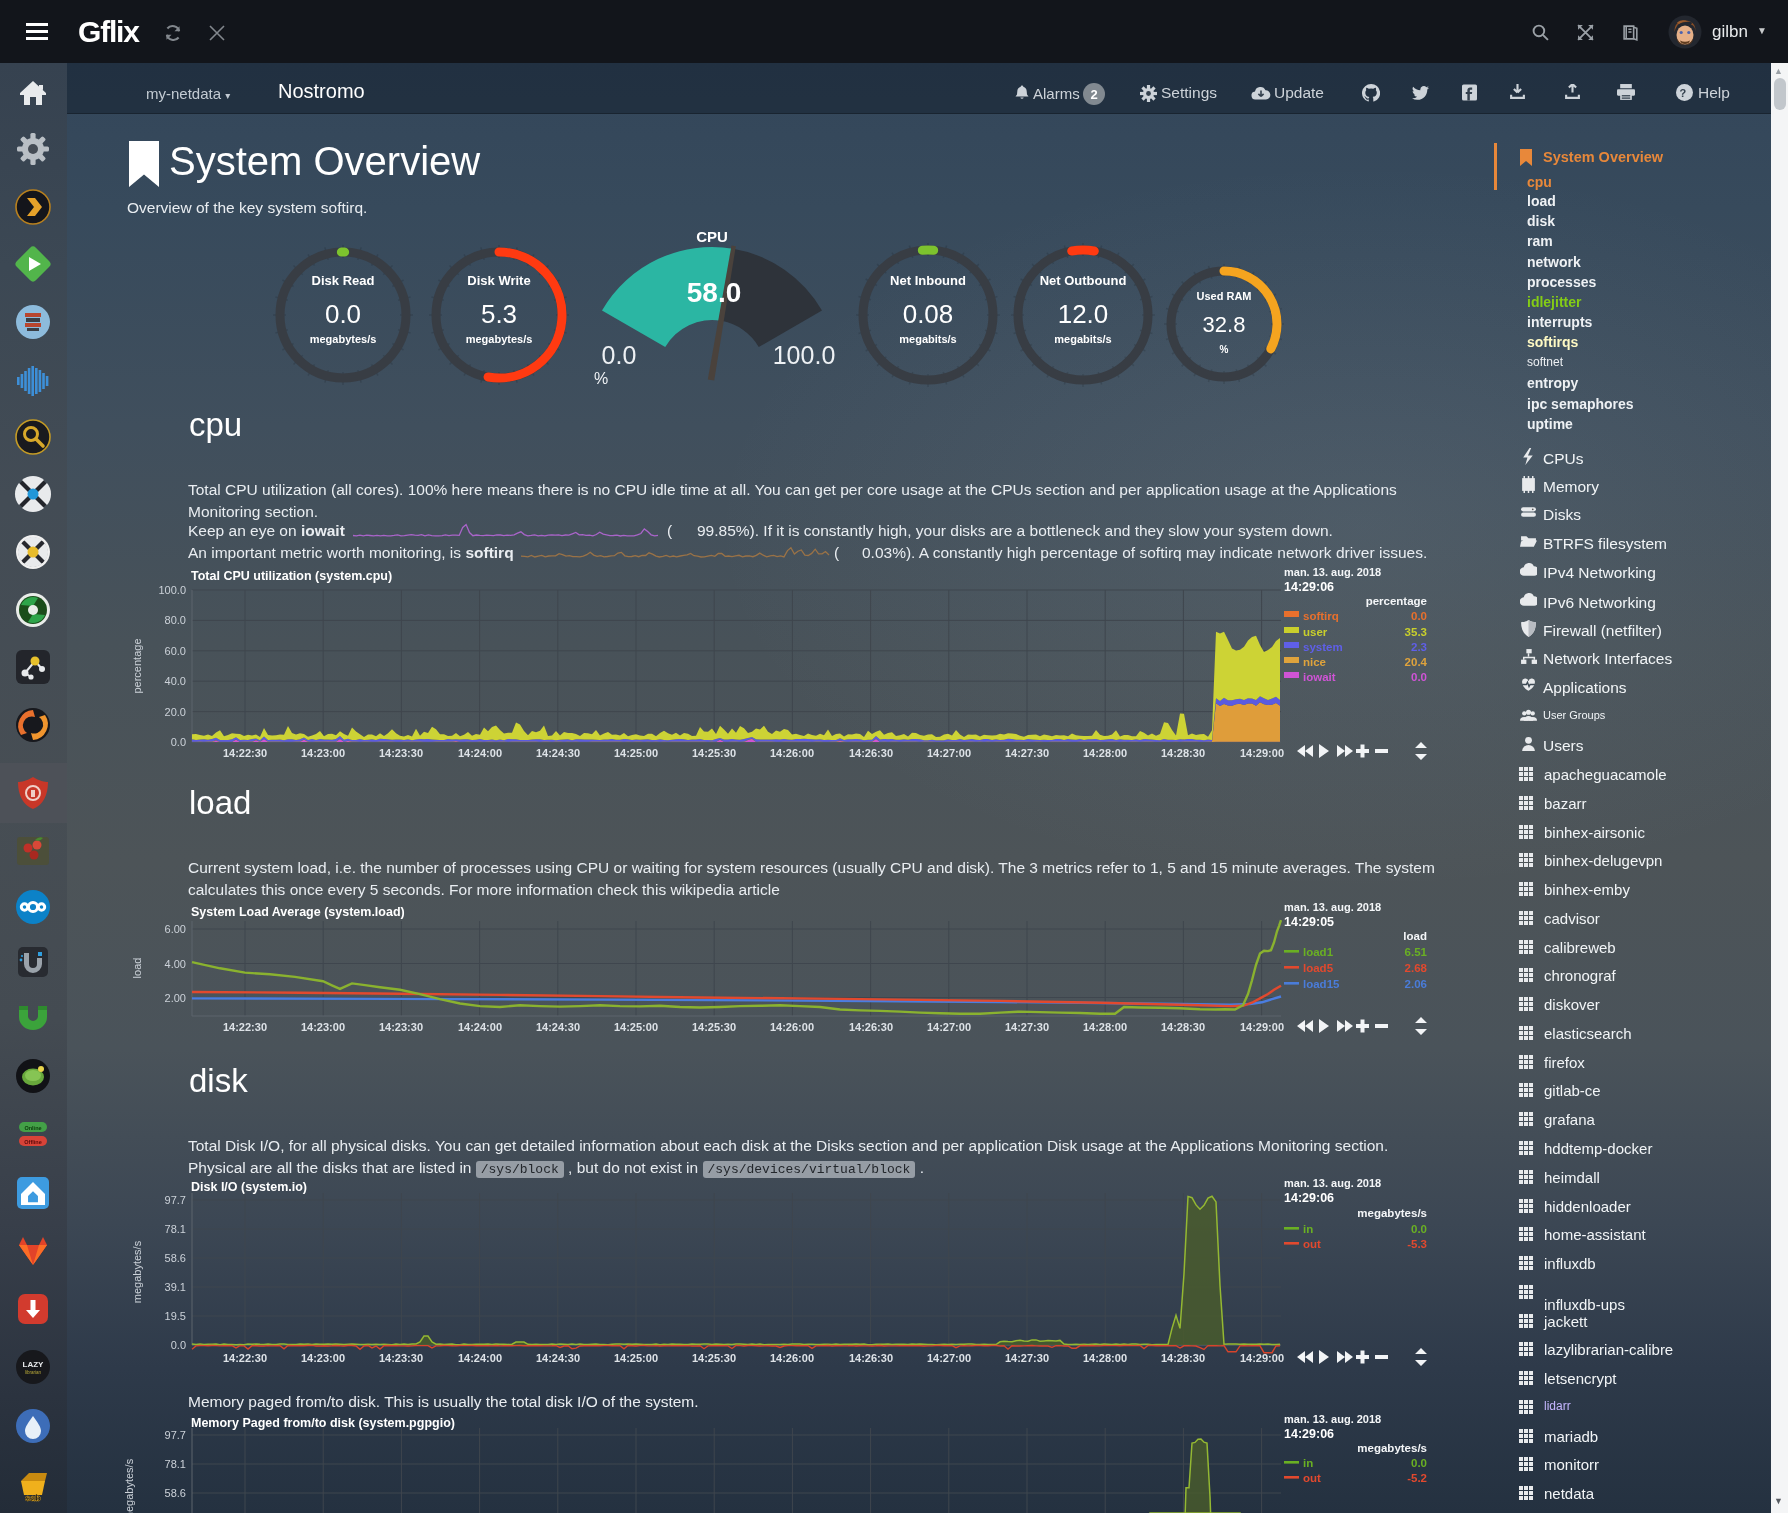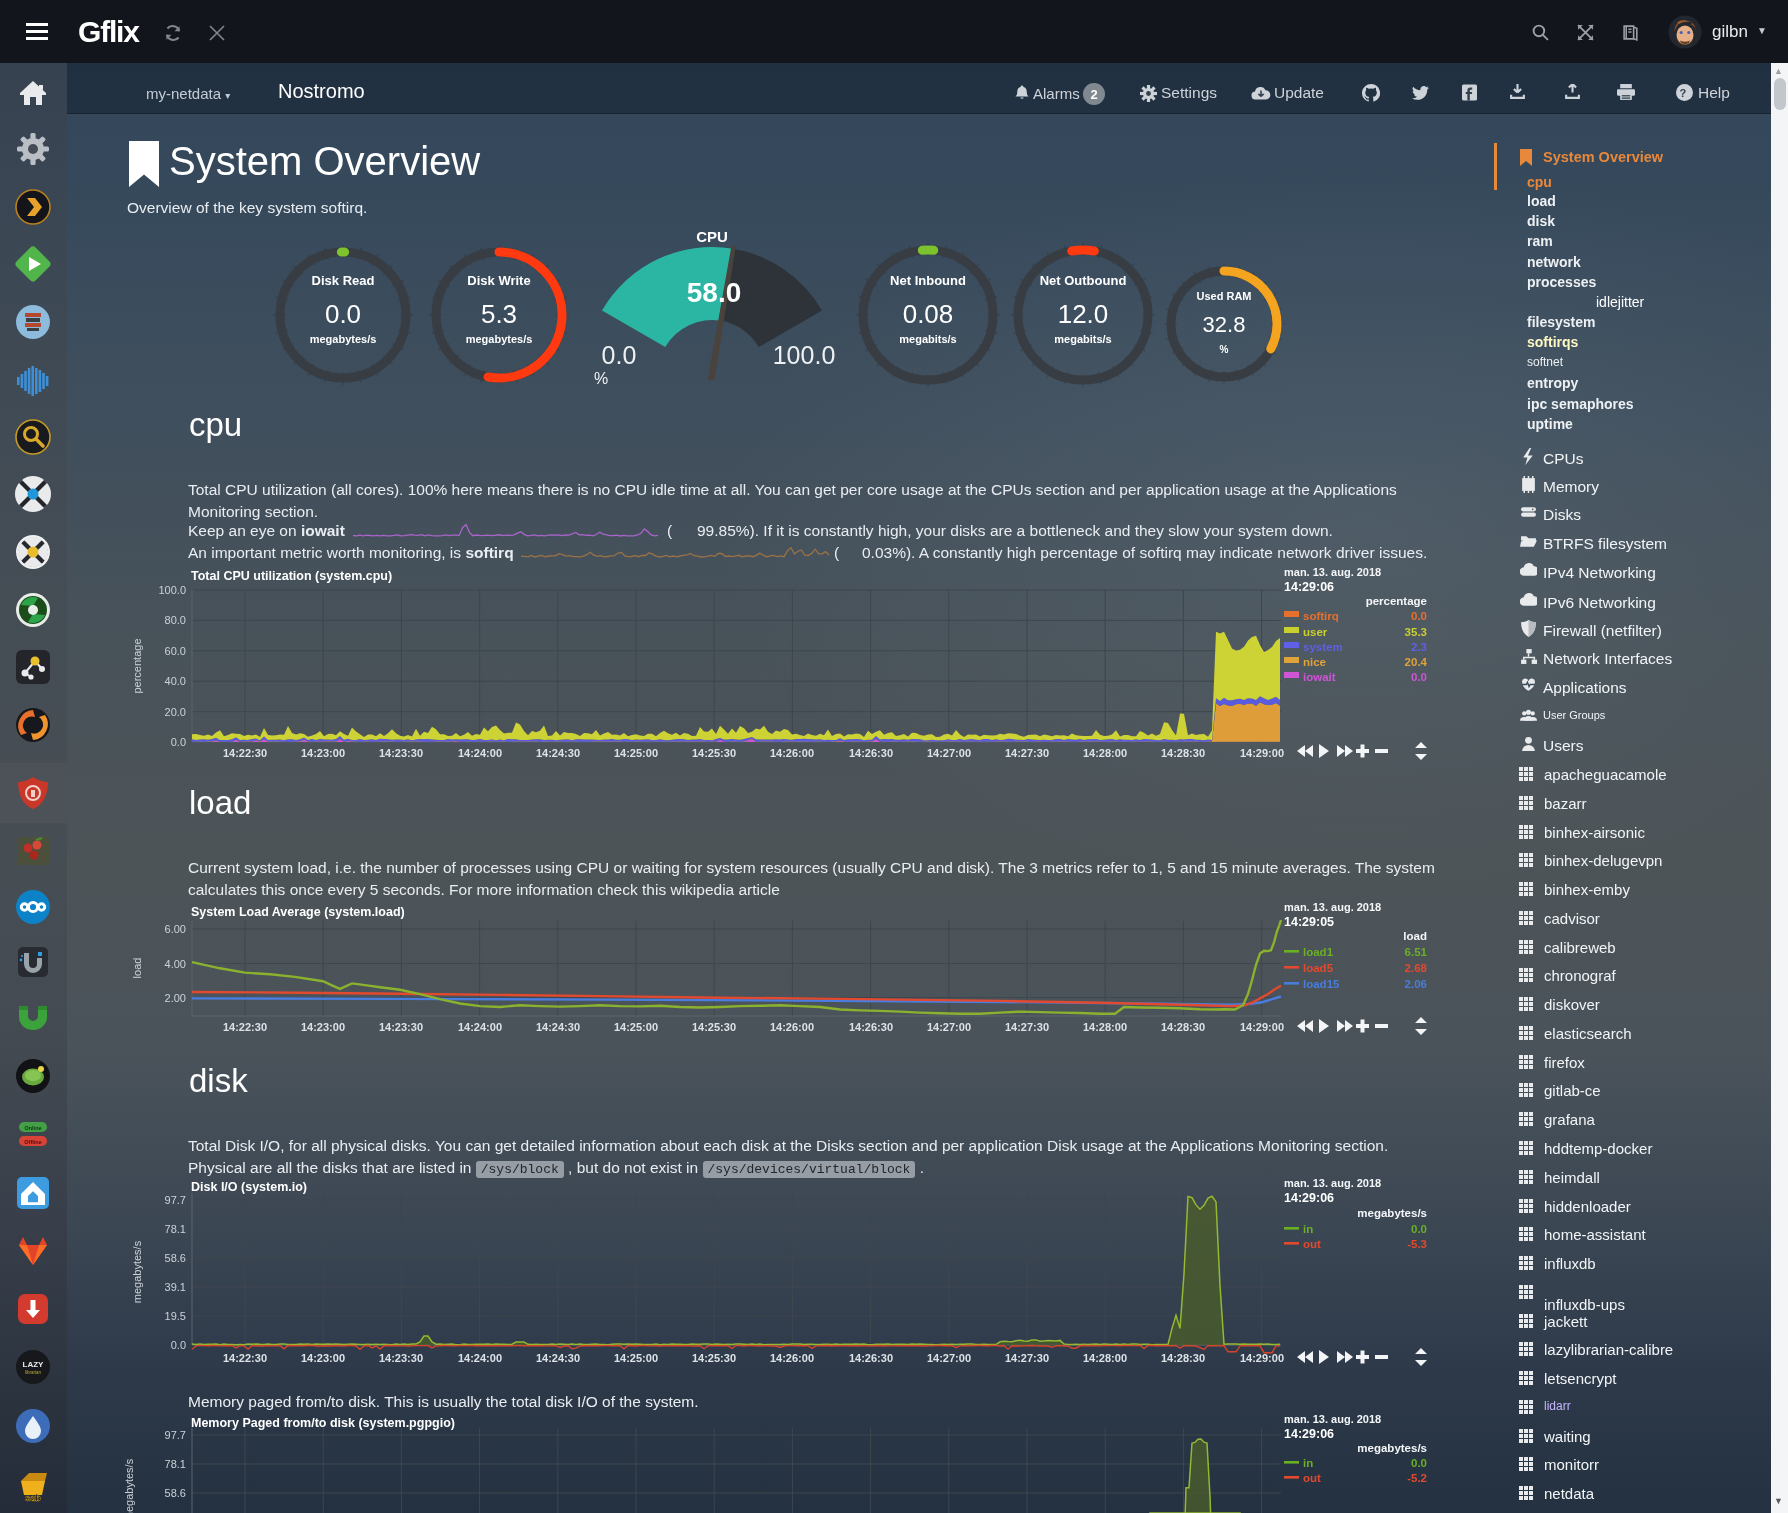--- a/index.html
+++ b/index.html
@@ -737,22 +737,22 @@
 <svg class="abs" style="left:1518px;top:148px" width="16" height="20" viewBox="0 0 16 20">
     <path d="M2,1 h12 v17 l-6,-5 -6,5 z" fill="#e8883a"></path>
   </svg>
 <div class="abs" style="left:1543px;top:149px;font-size:14.5px;font-weight:bold;color:#e8883a">System Overview</div>
 <div class="abs" style="left:1527px;top:174px;font-size:14px;font-weight:bold;color:#e8883a">cpu</div>
 <div class="abs" style="left:1527px;top:193px;font-size:14px;font-weight:bold;color:#eef1f4">load</div>
 <div class="abs" style="left:1527px;top:213px;font-size:14px;font-weight:bold;color:#eef1f4">disk</div>
 <div class="abs" style="left:1527px;top:233px;font-size:14px;font-weight:bold;color:#eef1f4">ram</div>
 <div class="abs" style="left:1527px;top:254px;font-size:14px;font-weight:bold;color:#eef1f4">network</div>
 <div class="abs" style="left:1527px;top:274px;font-size:14px;font-weight:bold;color:#eef1f4">processes</div>
-<div class="abs" style="left:1596px;top:294px;font-size:14px;font-weight:normal;color:#ffffff">idlejitter</div>
-<div class="abs" style="left:1527px;top:314px;font-size:14px;font-weight:bold;color:#eef1f4">filesystem</div>
+<div class="abs" style="left:1527px;top:294px;font-size:14px;font-weight:bold;color:#84cc16">idlejitter</div>
+<div class="abs" style="left:1527px;top:314px;font-size:14px;font-weight:bold;color:#eef1f4">interrupts</div>
 <div class="abs" style="left:1527px;top:334px;font-size:14px;font-weight:bold;color:#fef9c3">softirqs</div>
 <div class="abs" style="left:1527px;top:355px;font-size:12px;font-weight:normal;color:#eef1f4">softnet</div>
 <div class="abs" style="left:1527px;top:375px;font-size:14px;font-weight:bold;color:#eef1f4">entropy</div>
 <div class="abs" style="left:1527px;top:396px;font-size:14px;font-weight:bold;color:#eef1f4">ipc semaphores</div>
 <div class="abs" style="left:1527px;top:416px;font-size:14px;font-weight:bold;color:#eef1f4">uptime</div>
 <svg class="abs" style="left:1520px;top:448px" width="17" height="17" viewBox="0 0 16 16">
     <path d="M9,0 L3,9 h4 l-2,7 7,-9 h-4.5 l3,-7 z" fill="#e8eaec"></path>
   </svg>
 <div class="abs" style="left:1543px;top:450px;font-size:15.5px;color:#f2f5f7">CPUs</div>
 <svg class="abs" style="left:1520px;top:476px" width="17" height="17" viewBox="0 0 16 16">
@@ -1149,21 +1149,21 @@
       <rect x="5" y="0" width="4" height="4"></rect>
       <rect x="10" y="0" width="4" height="4"></rect>
       <rect x="0" y="5" width="4" height="4"></rect>
       <rect x="5" y="5" width="4" height="4"></rect>
       <rect x="10" y="5" width="4" height="4"></rect>
       <rect x="0" y="10" width="4" height="4"></rect>
       <rect x="5" y="10" width="4" height="4"></rect>
       <rect x="10" y="10" width="4" height="4"></rect>
     </g>
   </svg>
-<div class="abs" style="left:1544px;top:1428px;font-size:15px;color:#f2f5f7">waiting</div>
+<div class="abs" style="left:1544px;top:1428px;font-size:15px;color:#f2f5f7">mariadb</div>
 <svg class="abs" style="left:1519px;top:1457px" width="14" height="14" viewBox="0 0 14 14">
     <g fill="#e8eaec">
       <rect x="0" y="0" width="4" height="4"></rect>
       <rect x="5" y="0" width="4" height="4"></rect>
       <rect x="10" y="0" width="4" height="4"></rect>
       <rect x="0" y="5" width="4" height="4"></rect>
       <rect x="5" y="5" width="4" height="4"></rect>
       <rect x="10" y="5" width="4" height="4"></rect>
       <rect x="0" y="10" width="4" height="4"></rect>
       <rect x="5" y="10" width="4" height="4"></rect>

